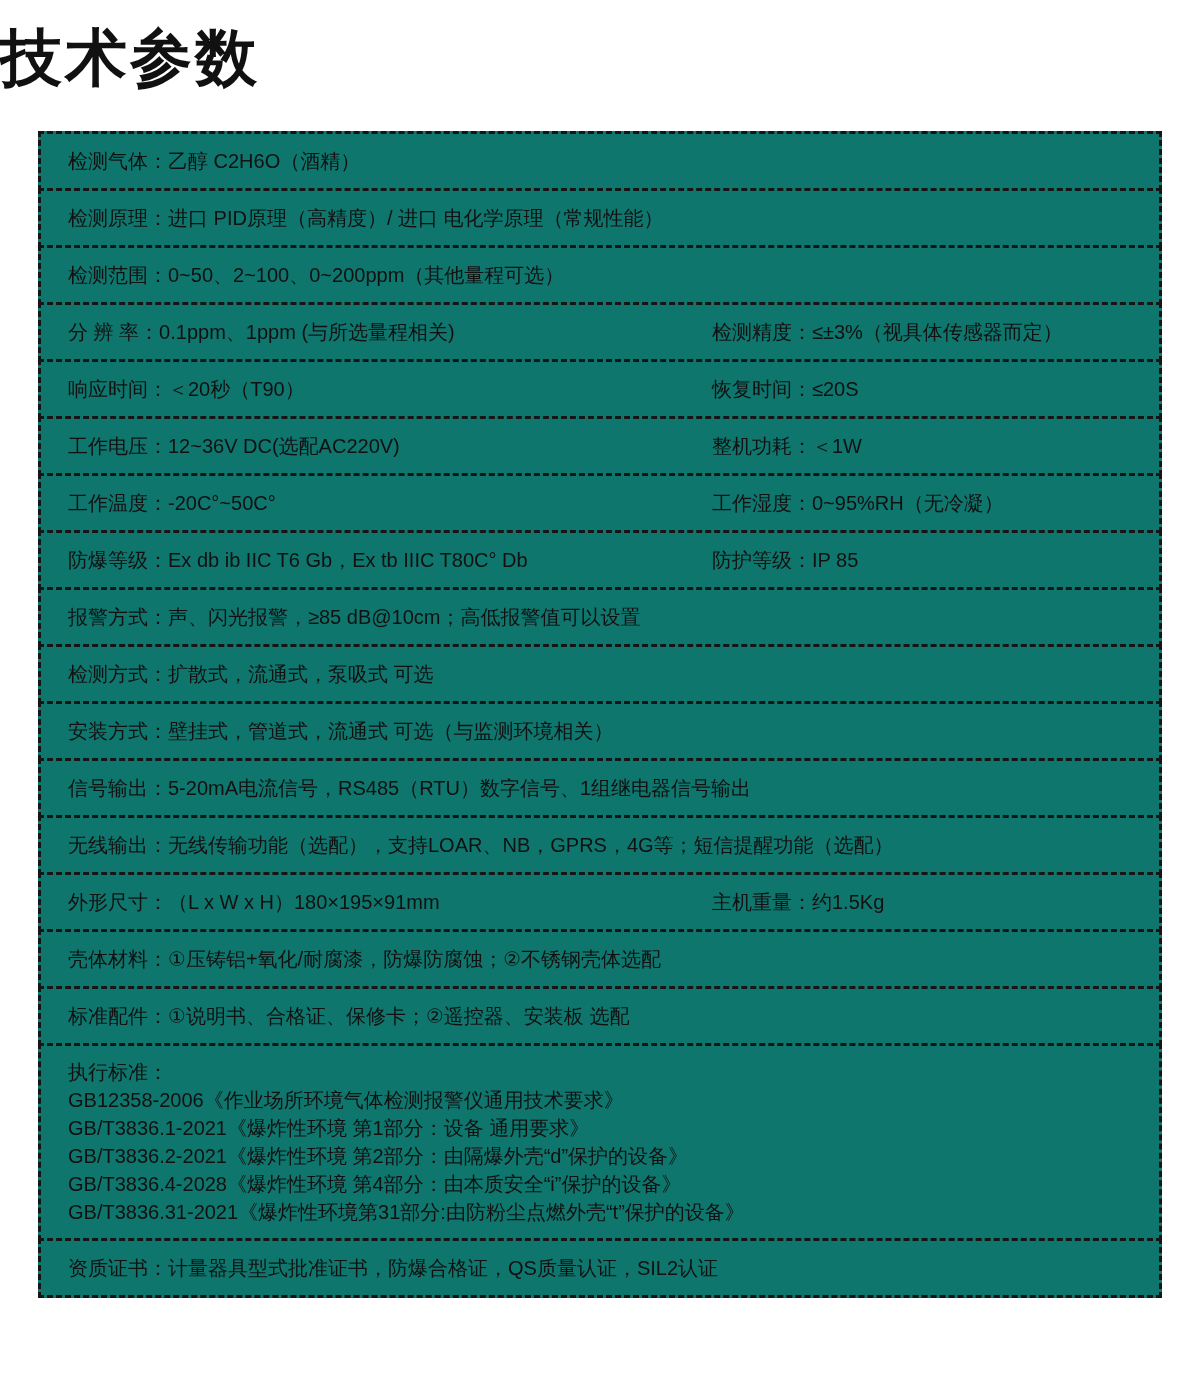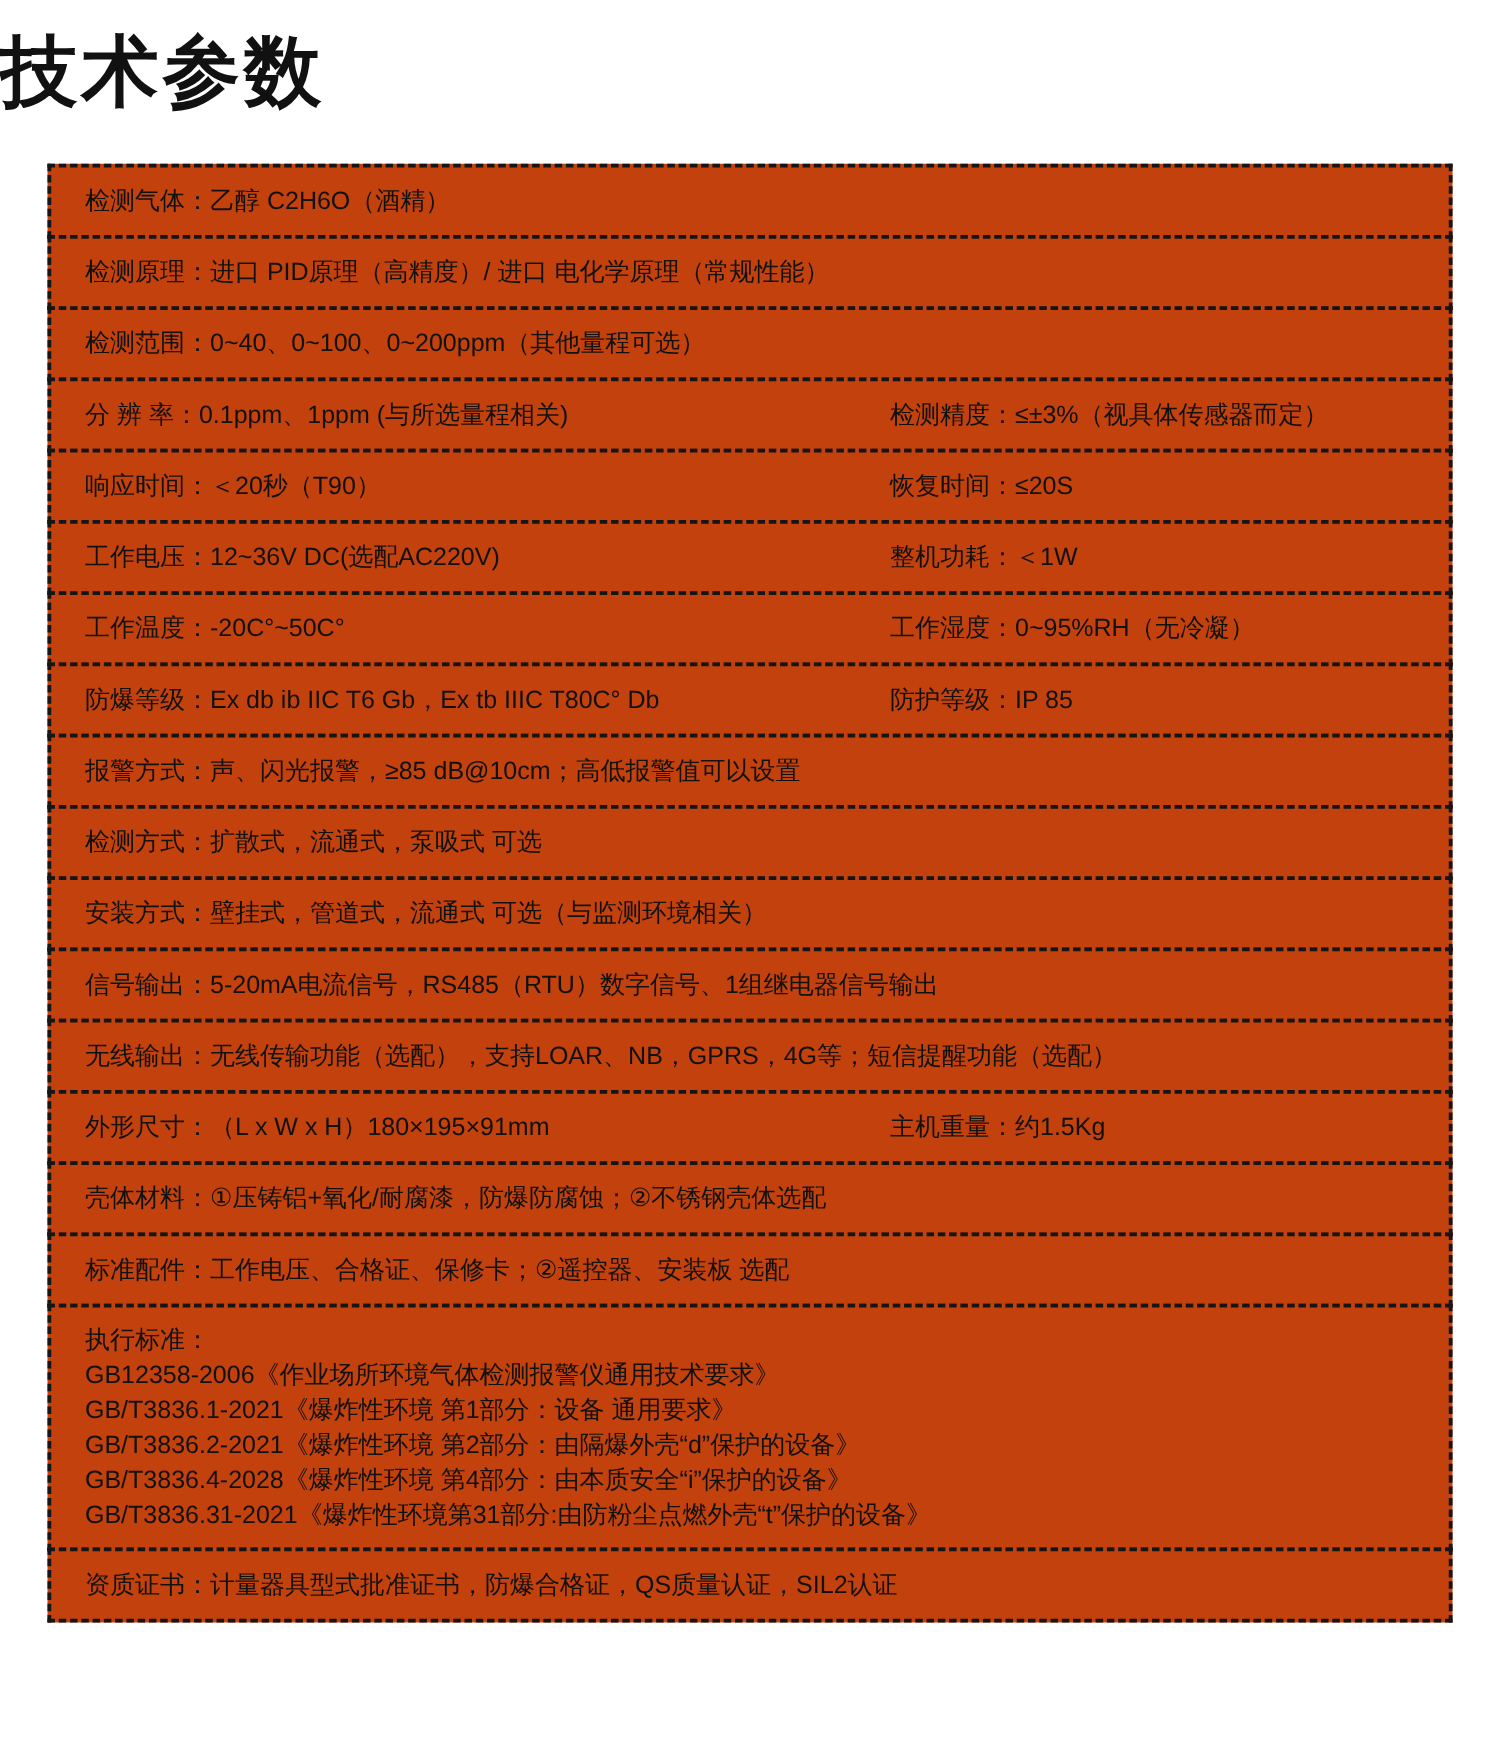--- a/index.html
+++ b/index.html
@@ -32,21 +32,21 @@
   }
   .row {
     box-sizing: border-box;
     border: 3px dashed #151515;
     min-height: 60px;
     display: flex;
     align-items: center;
     padding: 4px 18px 4px 27px;
     font-size: 20px;
     line-height: 1.35;
-    background: #c2410c;
+    background: #0f766e;
   }
   .row + .row { margin-top: -3px; }
   .cell.full { flex: 1; }
   .cell.left { flex: 0 0 644px; width: 644px; }
   .cell.right { flex: 1; }
   .row.standards {
     display: block;
     min-height: 190px;
     padding-top: 12px;
     padding-bottom: 12px;
@@ -67,21 +67,21 @@
 
     <div class="row">
       <span class="cell full">检测气体：乙醇 C2H6O（酒精）</span>
     </div>
 
     <div class="row">
       <span class="cell full">检测原理：进口 PID原理（高精度）/ 进口 电化学原理（常规性能）</span>
     </div>
 
     <div class="row">
-      <span class="cell full">检测范围：0~40、0~100、0~200ppm（其他量程可选）</span>
+      <span class="cell full">检测范围：0~50、2~100、0~200ppm（其他量程可选）</span>
     </div>
 
     <div class="row">
       <span class="cell left">分 辨 率：0.1ppm、1ppm (与所选量程相关)</span>
       <span class="cell right">检测精度：≤±3%（视具体传感器而定）</span>
     </div>
 
     <div class="row">
       <span class="cell left">响应时间：＜20秒（T90）</span>
       <span class="cell right">恢复时间：≤20S</span>
@@ -126,21 +126,21 @@
       <span class="cell left">外形尺寸：（L x W x H）180×195×91mm</span>
       <span class="cell right">主机重量：约1.5Kg</span>
     </div>
 
 
     <div class="row">
       <span class="cell full">壳体材料：①压铸铝+氧化/耐腐漆，防爆防腐蚀；②不锈钢壳体选配</span>
     </div>
 
     <div class="row">
-      <span class="cell full">标准配件：工作电压、合格证、保修卡；②遥控器、安装板 选配</span>
+      <span class="cell full">标准配件：①说明书、合格证、保修卡；②遥控器、安装板 选配</span>
     </div>
 
     <div class="row standards">
       <div class="std-line">执行标准：</div>
       <div class="std-line">GB12358-2006《作业场所环境气体检测报警仪通用技术要求》</div>
       <div class="std-line">GB/T3836.1-2021《爆炸性环境 第1部分：设备 通用要求》</div>
       <div class="std-line">GB/T3836.2-2021《爆炸性环境 第2部分：由隔爆外壳“d”保护的设备》</div>
       <div class="std-line">GB/T3836.4-2028《爆炸性环境 第4部分：由本质安全“i”保护的设备》</div>
       <div class="std-line">GB/T3836.31-2021《爆炸性环境第31部分:由防粉尘点燃外壳“t”保护的设备》</div>
     </div>

